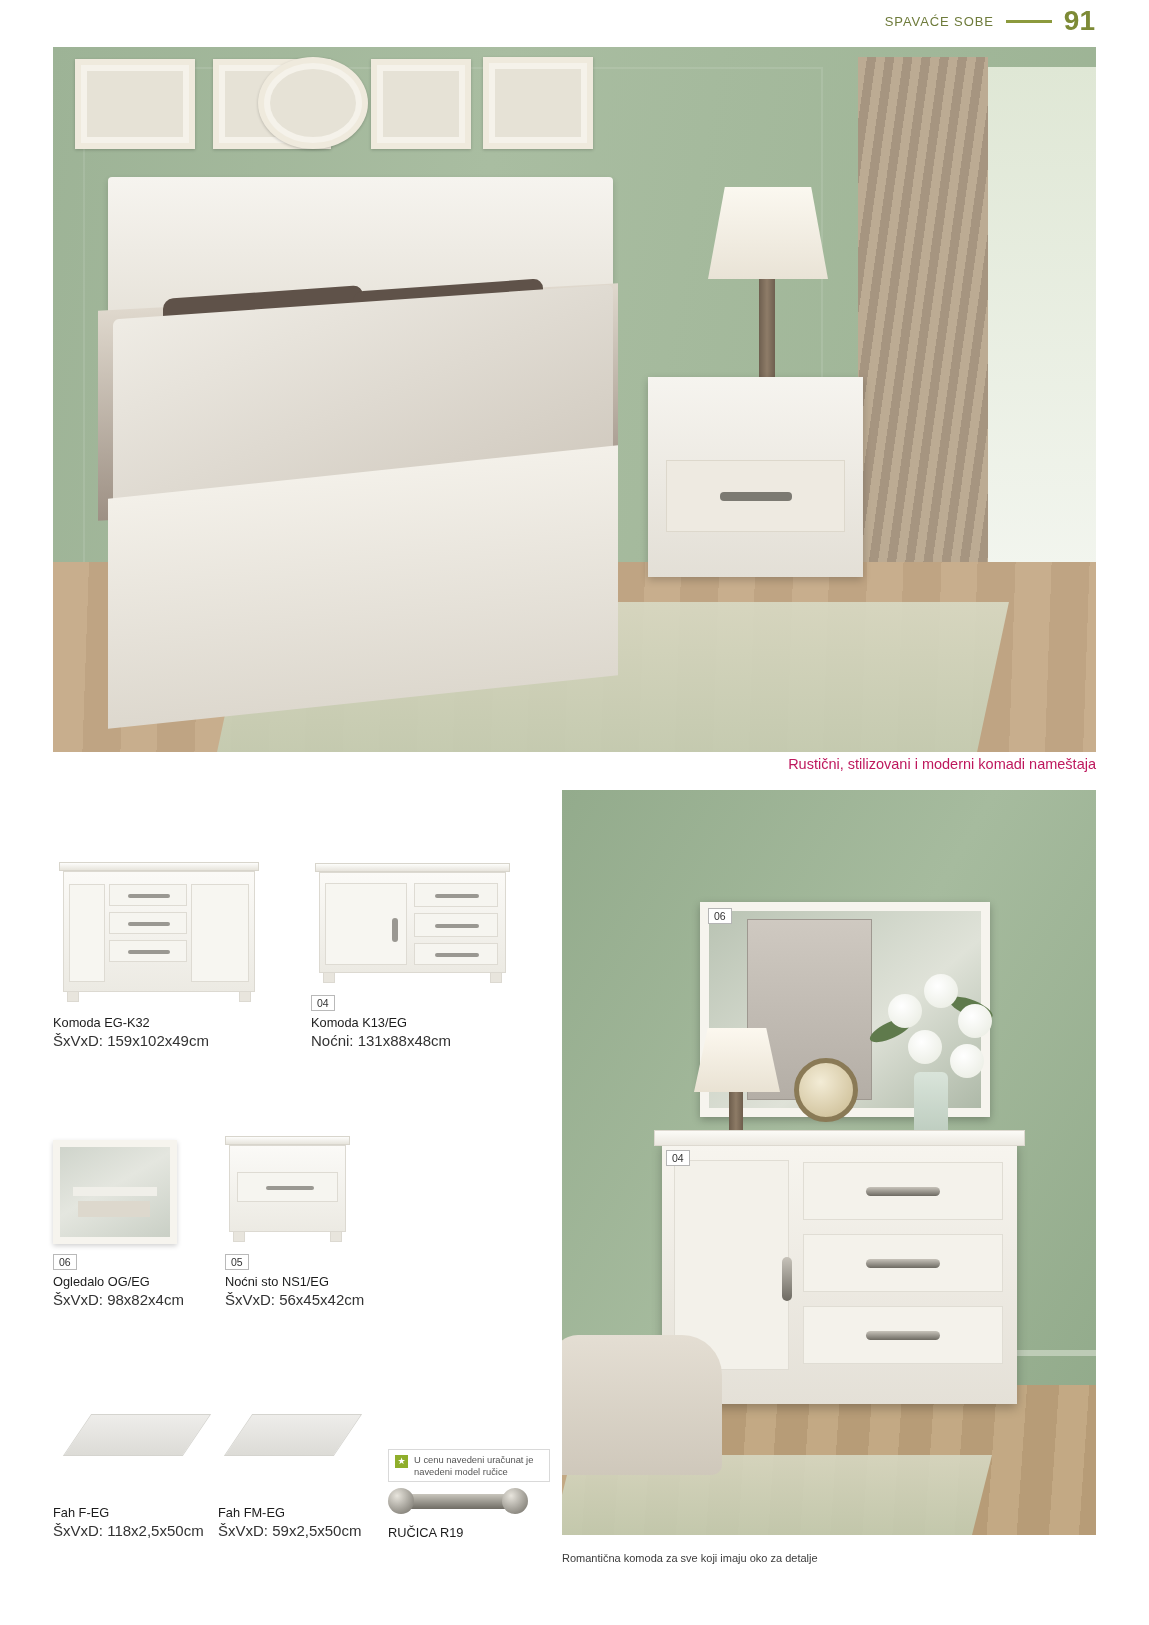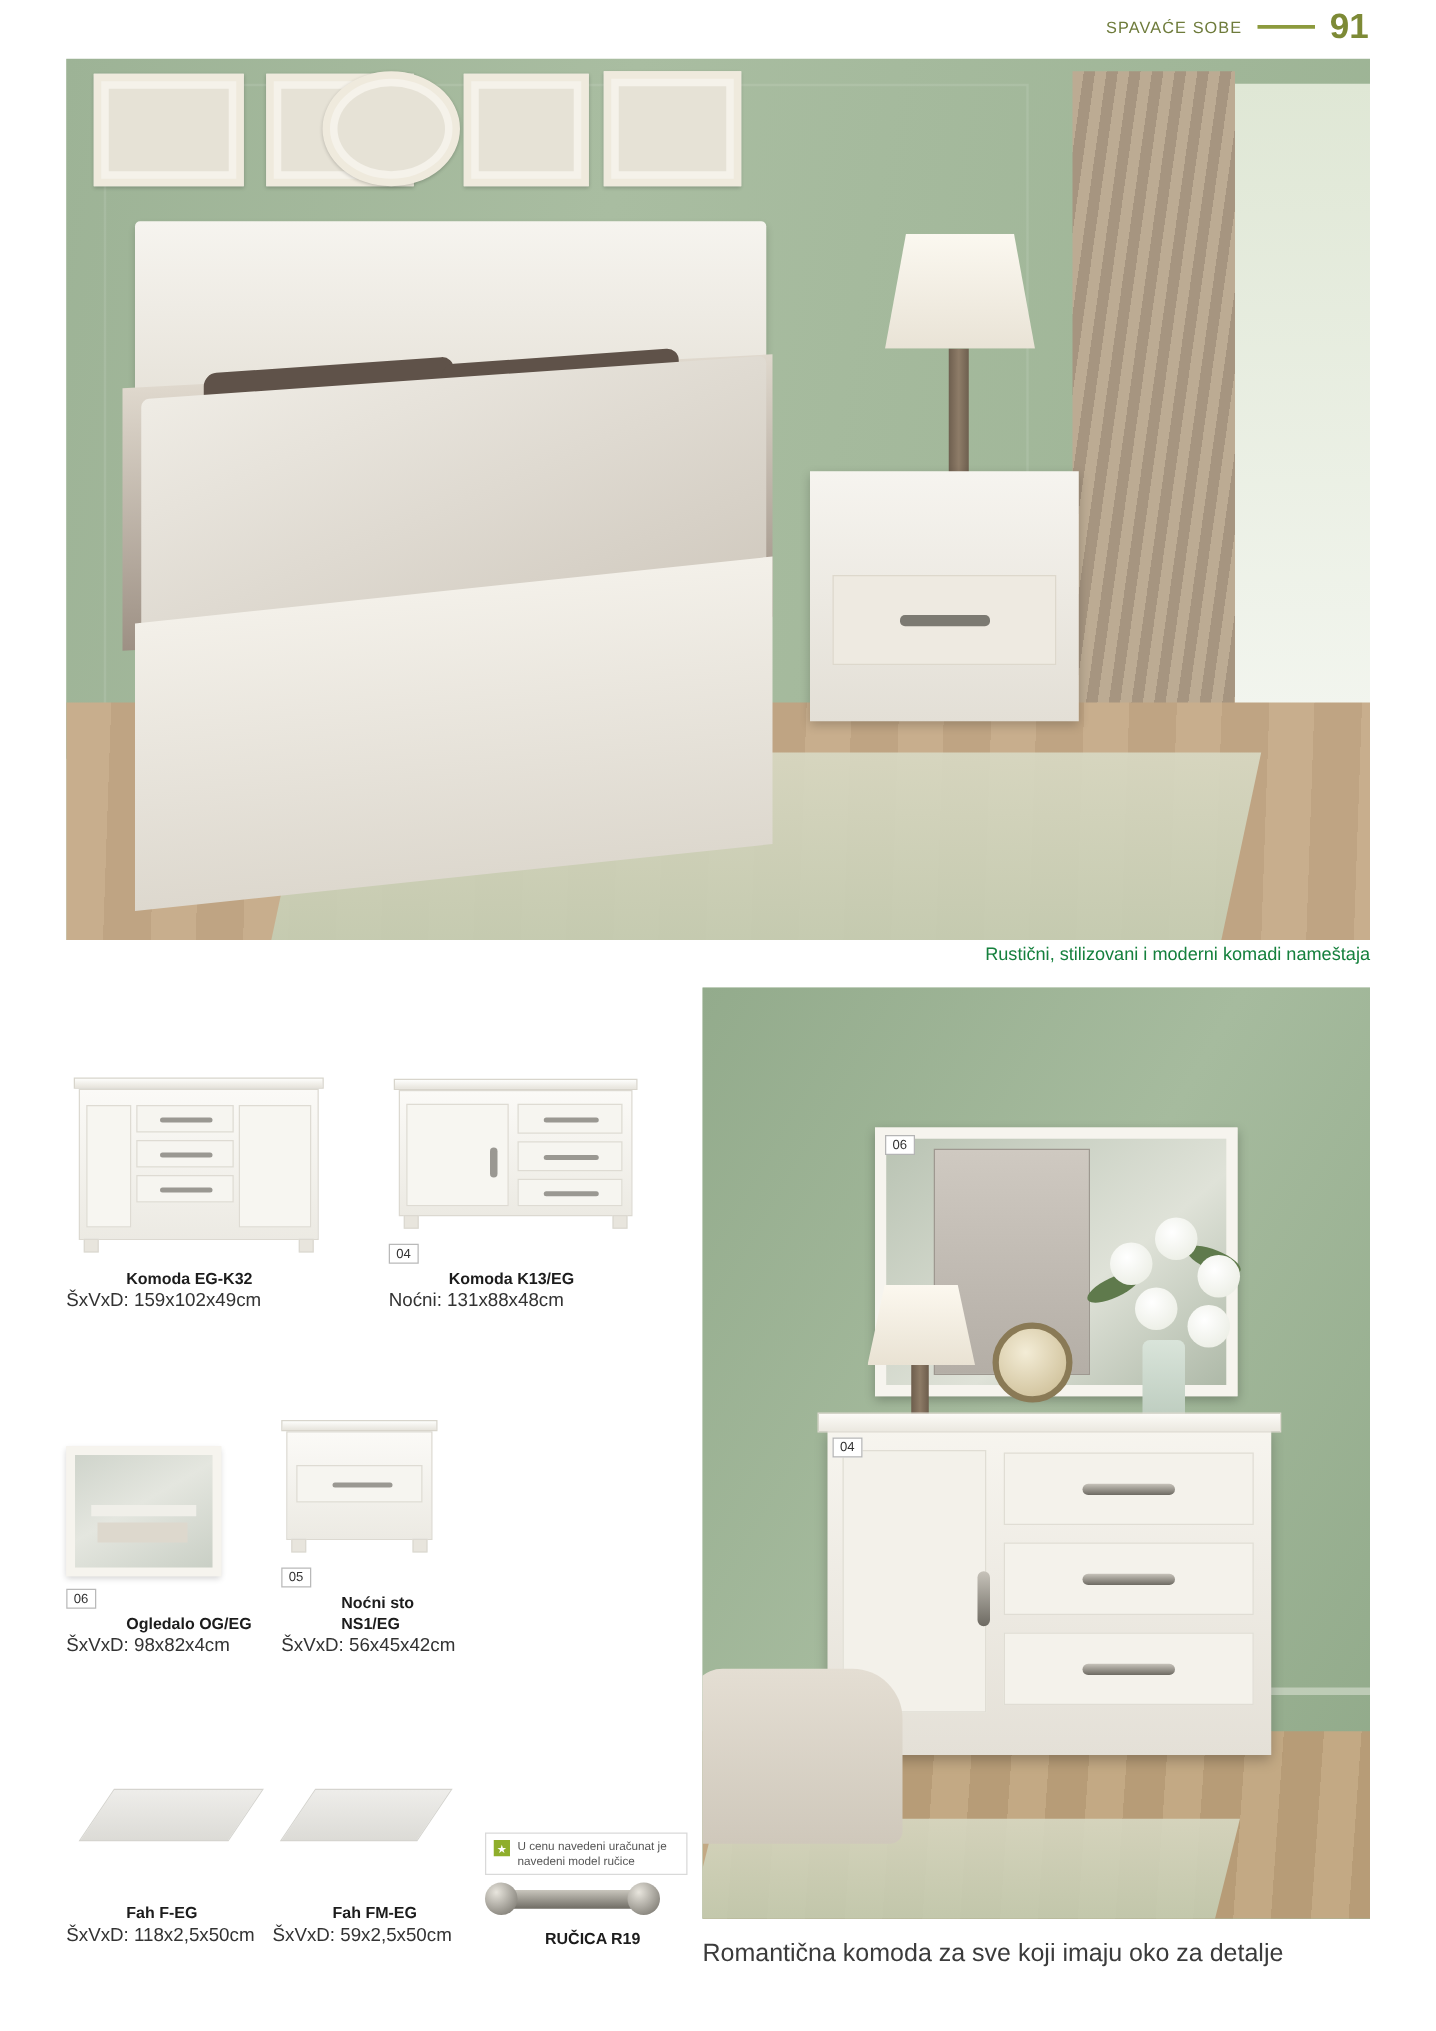--- a/index.html
+++ b/index.html
@@ -122,34 +122,34 @@
     position:absolute; left:655px; top:140px; width:120px; height:92px;
     background:linear-gradient(180deg,#fbf8f0,#e9e3d6);
     clip-path: polygon(14% 0, 86% 0, 100% 100%, 0% 100%);
   }
   .hero .lamp-stem {
     position:absolute; left:706px; top:232px; width:16px; height:110px;
     background:linear-gradient(90deg,#6e5f4f,#8e7c68,#6e5f4f);
   }
   .hero-caption {
     position:absolute; left:53px; top:756px; width:1043px;
-    text-align:right; font-size:14.5px; color:#15803d;
+    text-align:right; font-size:14.5px; color:#be185d;
   }
 
   
   .products {
     position:absolute; left:53px; top:862px; width:495px;
   }
   .prow { display:flex; }
   .pcell { position:relative; }
   .badge {
     display:inline-block; background:#ffffff; border:1px solid #b9b9b9;
     font-size:10.5px; color:#333; padding:1px 5px; margin-bottom:3px;
   }
-  .ptitle { font-size:12.8px; font-weight:bold; color:#1c1c1c; line-height:1.35;margin-left:48px; }
+  .ptitle { font-size:12.8px; font-weight:normal; color:#1c1c1c; line-height:1.35; }
   .pdim { font-size:15px; color:#333; line-height:1.35; }
 
   
   .fx { position:relative; }
   .fx .top { position:absolute; left:0; top:0; right:0; height:9px;
     background:linear-gradient(180deg,#fdfdfb,#e7e4dc); border:1px solid #d8d5cc; }
   .fx .body { position:absolute; left:4px; right:4px; top:9px; bottom:10px;
     background:linear-gradient(180deg,#fbfaf7,#eceae3); border:1px solid #dcd9d1; }
   .fx .leg { position:absolute; bottom:0; width:12px; height:11px; background:#e8e5dd; border:1px solid #dcd9d1;}
   .fx .drawer { position:absolute; background:#f6f5f0; border:1px solid #dedbd3; }
@@ -278,21 +278,21 @@
   .photo2 .rug2 {
     position:absolute; left:0px; bottom:0px; width:420px; height:80px;
     background:linear-gradient(180deg,#d7d8c2,#c3cbb0); transform:skewX(-14deg); opacity:.9;
   }
   .ph-badge {
     position:absolute; background:#fff; border:1px solid #b5b5b5;
     font-size:10.5px; color:#333; padding:1px 5px; z-index:5;
   }
   .photo2-caption {
     position:absolute; left:562px; top:1552px; width:534px;
-    font-size:20px; color:#3b3b3b;
+    font-size:11px; color:#3b3b3b;
   }
 </style>
 </head>
 <body>
 
 <div class="page-header">
   <span class="header-label">SPAVAĆE SOBE</span>
   <span class="header-rule"></span>
   <span class="header-num">91</span>
 </div>

